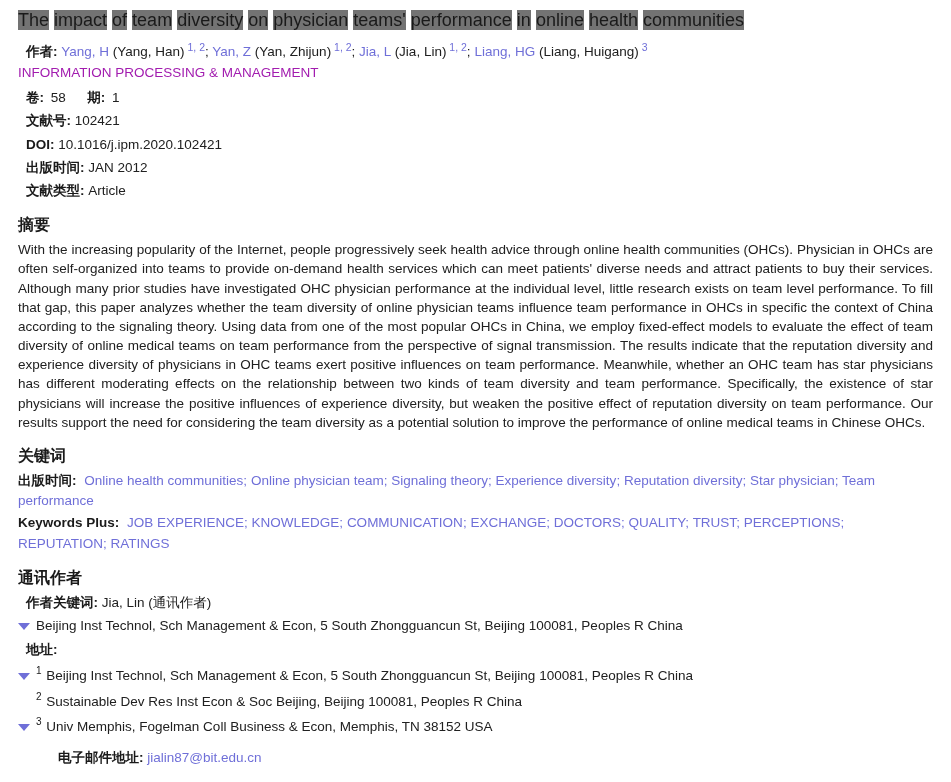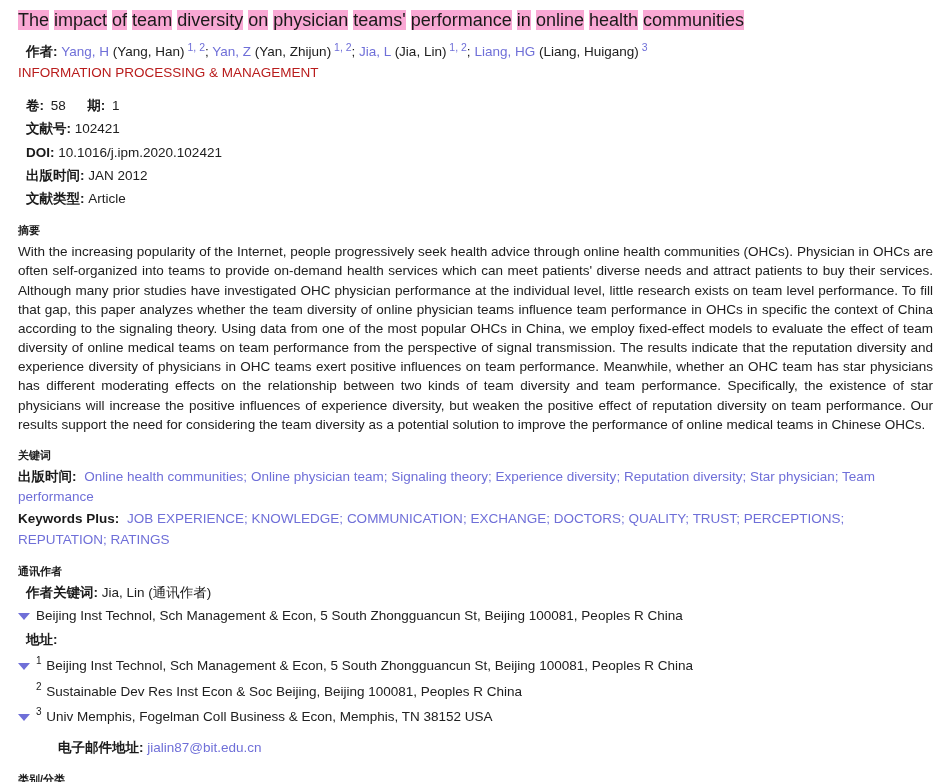--- a/index.html
+++ b/index.html
@@ -21,21 +21,21 @@
     box-sizing: border-box;
   }
   .title {
     font-size: 18px;
     line-height: 1.35;
     padding: 8px 18px 4px 18px;
     font-weight: normal;
     margin: 0;
   }
   .title .hl {
-    background: #f9a8d4;
+    background: #737373;
     color: #1a1a1a;
   }
   .body {
     padding: 0 18px;
   }
   .row {
     margin: 3px 8px;
     line-height: 1.5;
   }
   .lbl {
@@ -47,27 +47,27 @@
     text-decoration: none;
     cursor: pointer;
   }
   .plain { color: #202020; }
   .sup {
     color: #6f6fd8;
     font-size: 10.5px;
     vertical-align: super;
   }
   .journal {
-    color: #b91c1c;
-    margin: 2px 0 16px 0;
+    color: #a21caf;
+    margin: 2px 0 8px 0;
     display: block;
   }
   .section-head {
     font-weight: bold;
-    font-size: 11px;
+    font-size: 16px;
     margin: 14px 0 4px 0;
     color: #1a1a1a;
   }
   .abstract {
     text-align: justify;
     line-height: 1.42;
     margin: 2px 0 6px 0;
     color: #202020;
   }
   .kwline {

